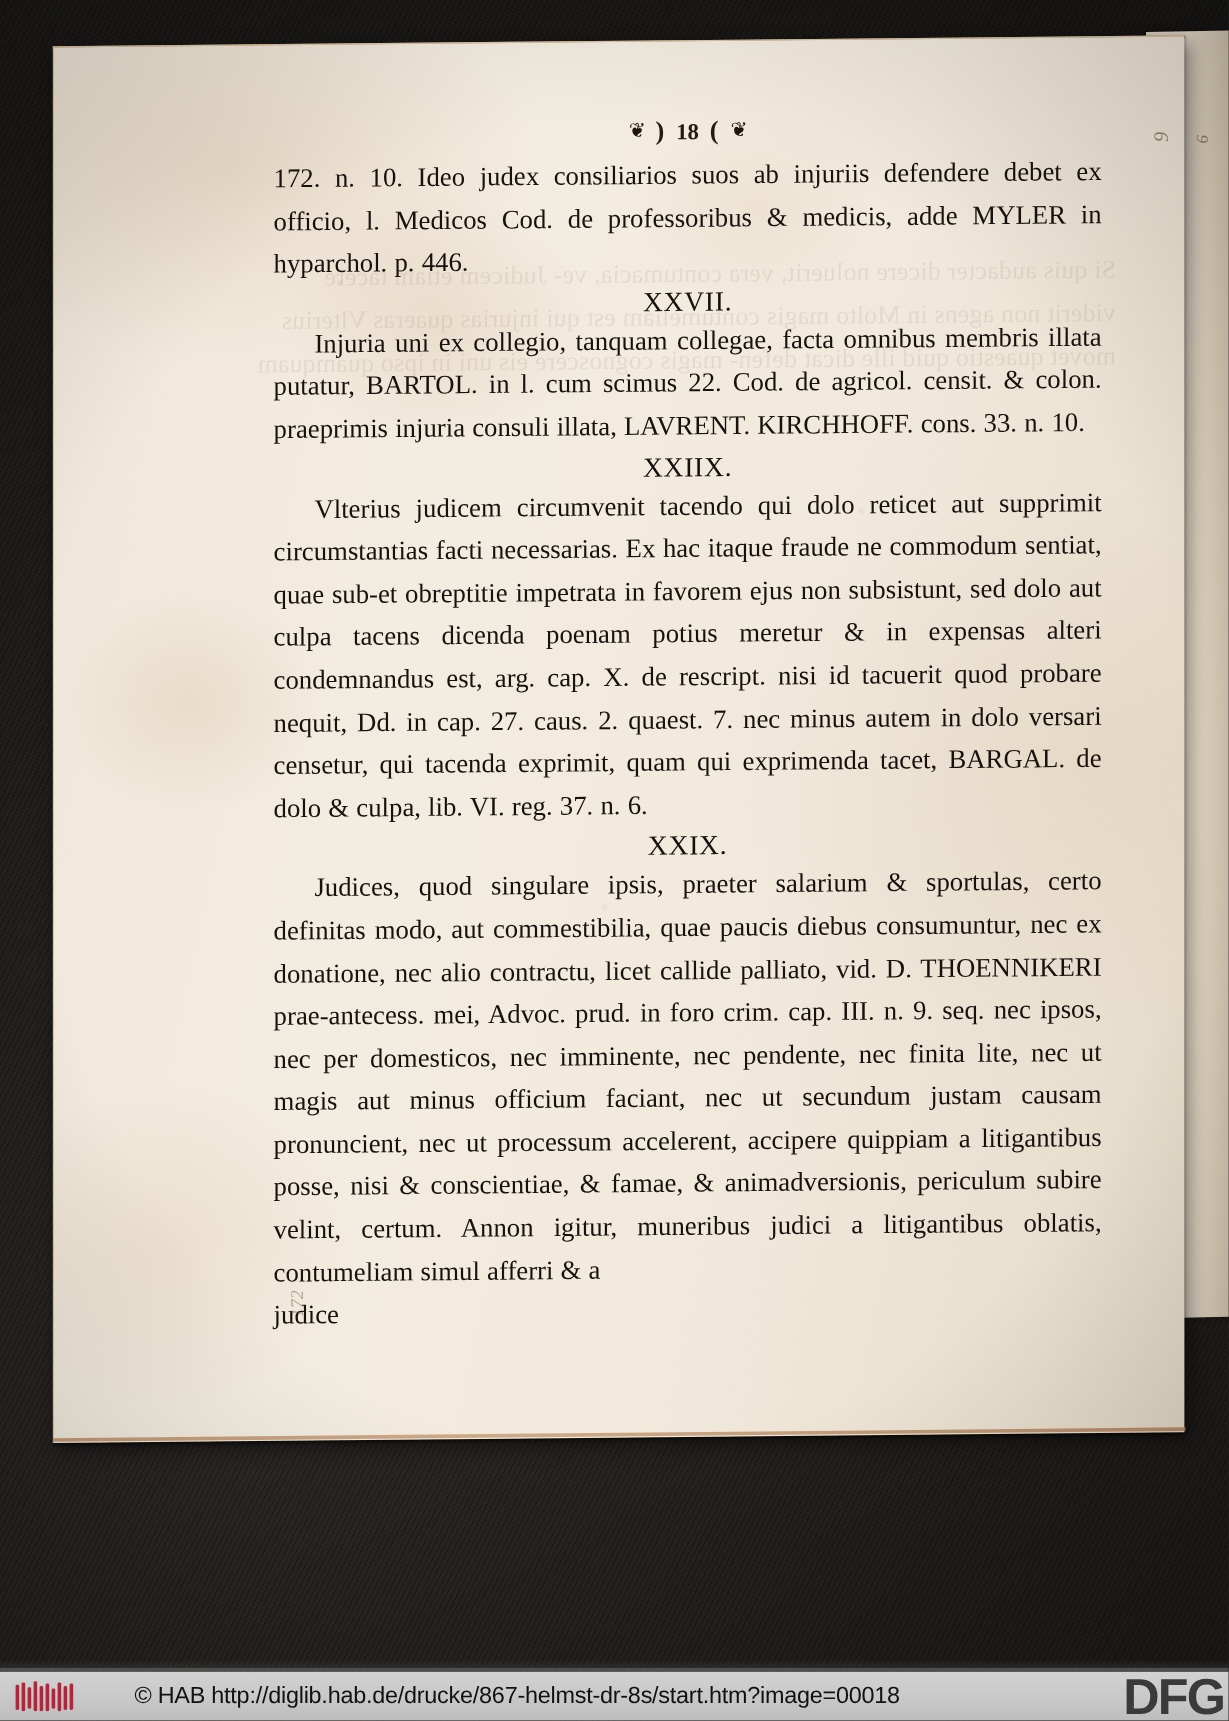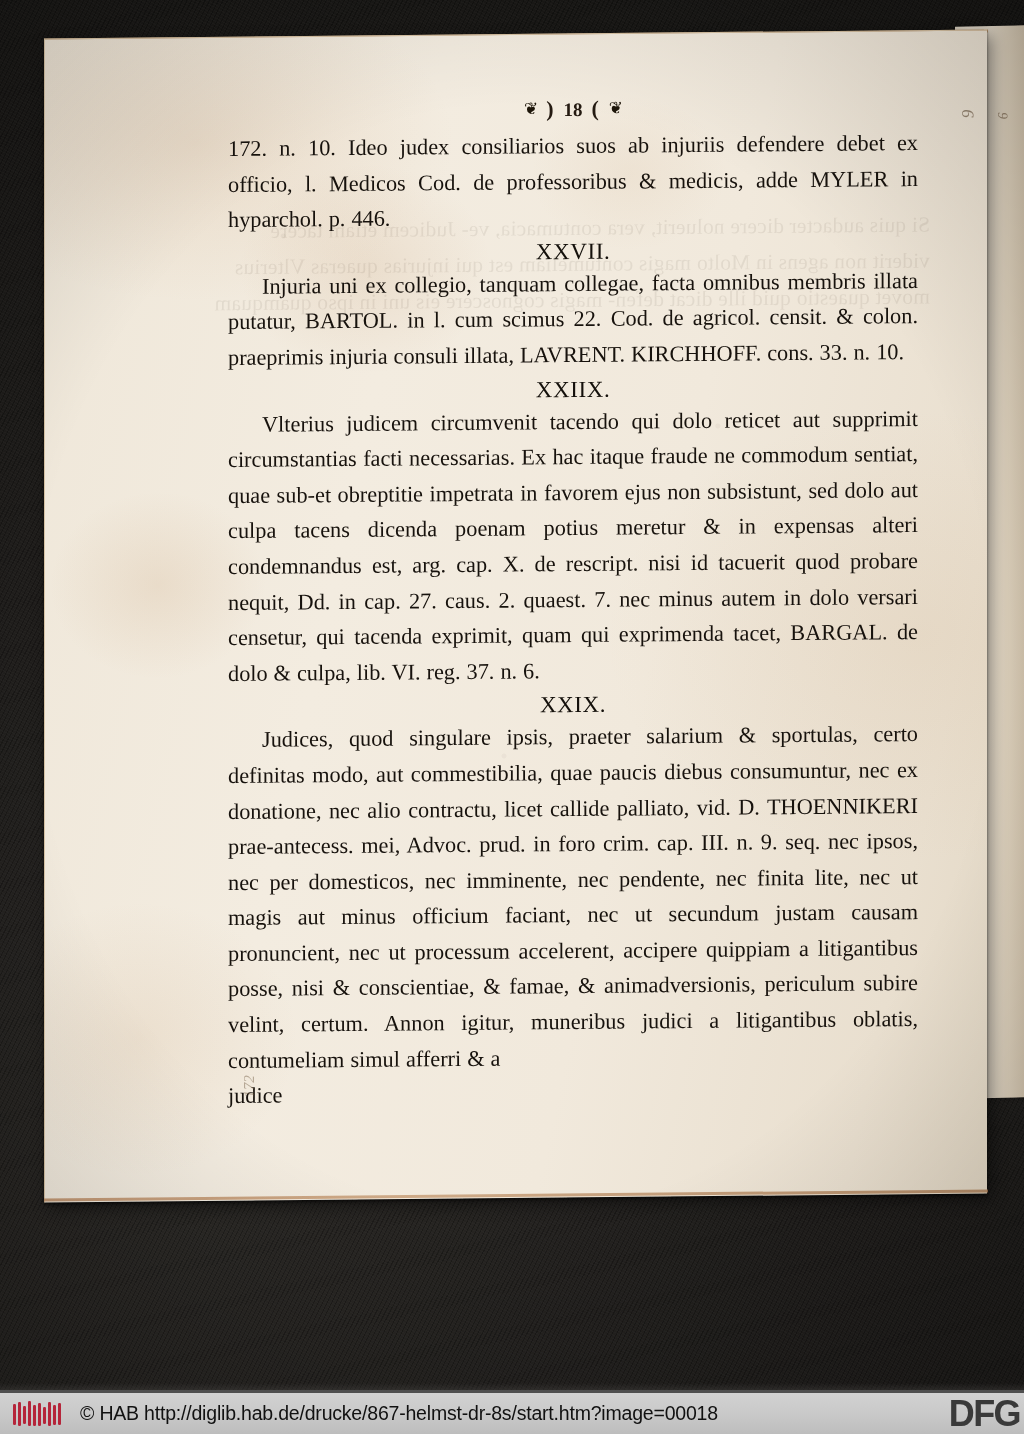--- a/index.html
+++ b/index.html
@@ -181,20 +181,21 @@
   #footer-bar {
     position: absolute;
     left: 0;
     bottom: 0;
     width: 1024px;
     height: 41px;
     background: linear-gradient(180deg, #d2d2d2 0%, #c8c8c8 55%, #bdbdbd 100%);
     display: flex;
     align-items: center;
     border-top: 3px solid #4f4f4f;
+    gap: 32px;
   }
   #footer-top-shade {
     position: absolute;
     left: 0;
     bottom: 41px;
     width: 1024px;
     height: 10px;
     background: linear-gradient(180deg, rgba(40,38,36,0) 0%, rgba(70,68,66,.55) 100%);
   }
   #hab-logo {
@@ -209,21 +210,21 @@
     font-family: "Liberation Sans", sans-serif;
     font-size: 19.5px;
     color: #111111;
     letter-spacing: -0.2px;
     white-space: nowrap;
     flex: 1 1 auto;
   }
   #dfg-logo {
     font-family: "Liberation Sans", sans-serif;
     font-weight: bold;
-    font-size: 36px;
+    font-size: 42px;
     letter-spacing: -1.6px;
     color: #3a3a3a;
     margin-right: 4px;
     flex: 0 0 auto;
     line-height: 1;
   }
   
   #vignette {
     position: absolute;
     inset: 0;

